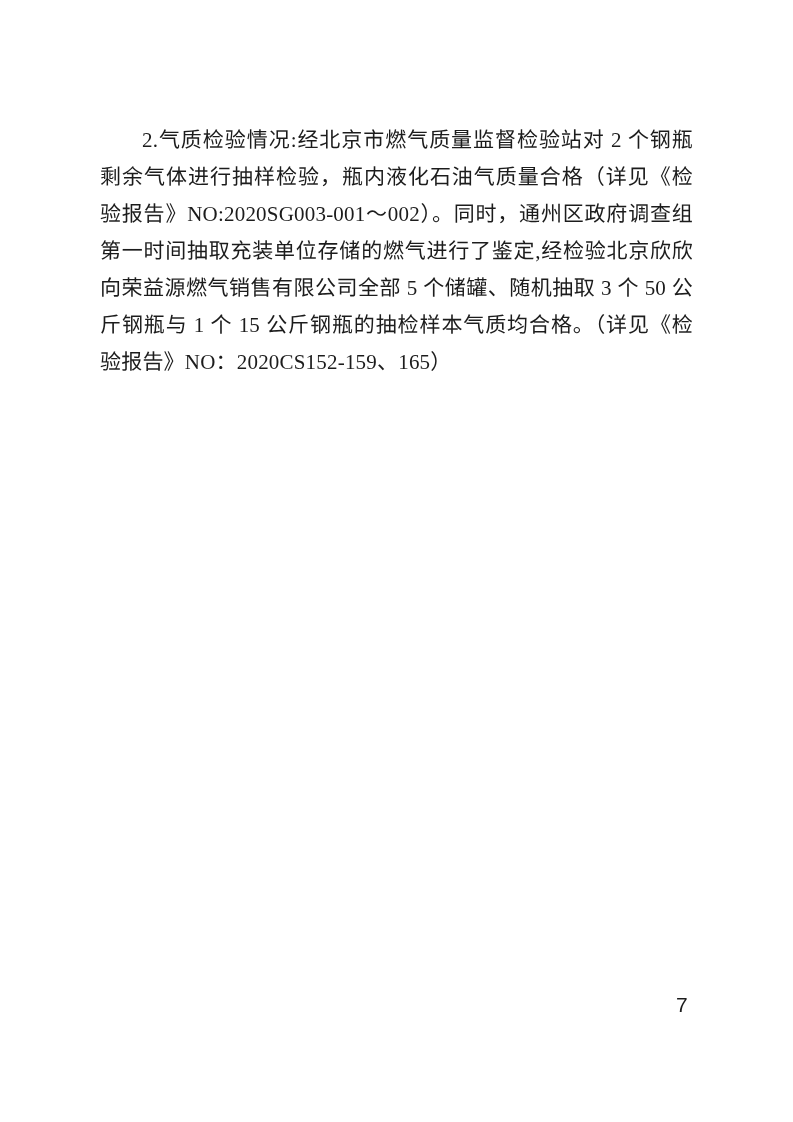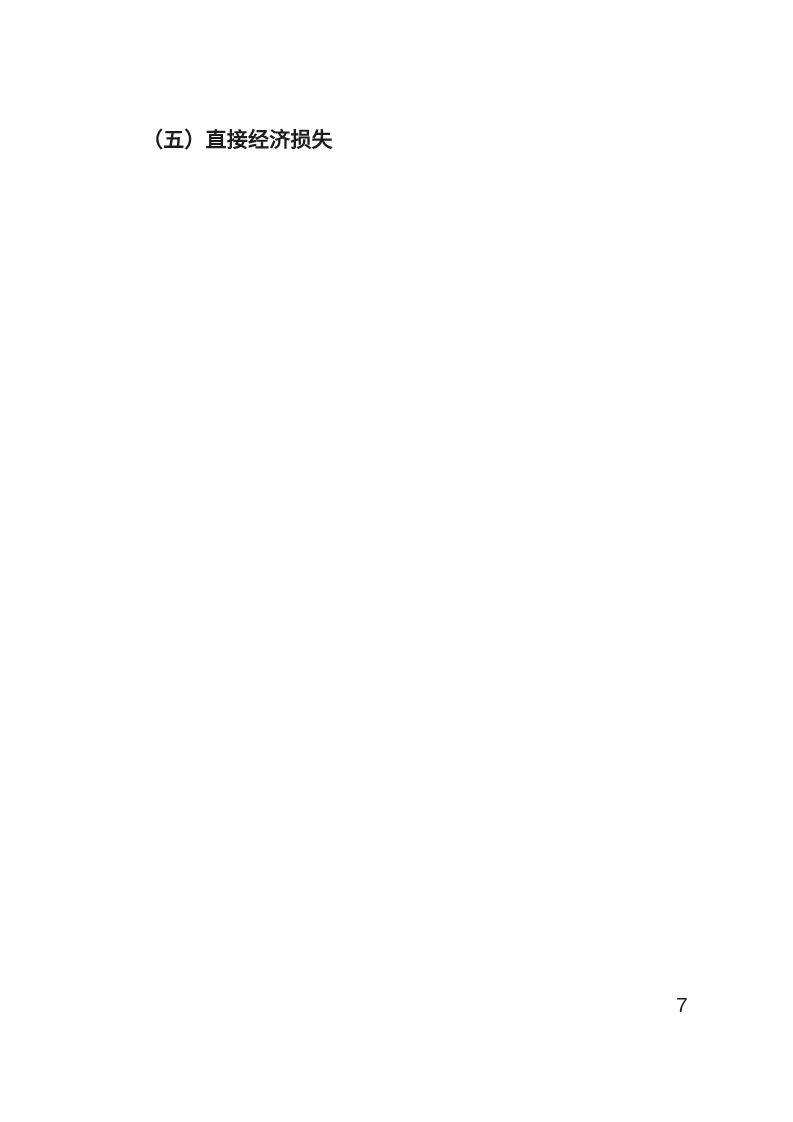--- a/index.html
+++ b/index.html
@@ -55,18 +55,18 @@
     font-family: "Liberation Sans", "DejaVu Sans", sans-serif;
     color: #1c1c1c;
   }
 </style>
 </head>
 <body>
 
 <div class="page">
 
   <div class="text-block">
-    <p class="heading-para">（五）直接经济损失</p>
+    <p class="body-para">2.气质检验情况:经北京市燃气质量监督检验站对 2 个钢瓶剩余气体进行抽样检验，瓶内液化石油气质量合格（详见《检验报告》NO:2020SG003-001～002）。同时，通州区政府调查组第一时间抽取充装单位存储的燃气进行了鉴定,经检验北京欣欣向荣益源燃气销售有限公司全部 5 个储罐、随机抽取 3 个 50 公斤钢瓶与 1 个 15 公斤钢瓶的抽检样本气质均合格。（详见《检验报告》NO：2020CS152-159、165）</p>
   </div>
 
   <div class="page-number">7</div>
 
 </div>
 
 </body></html>

